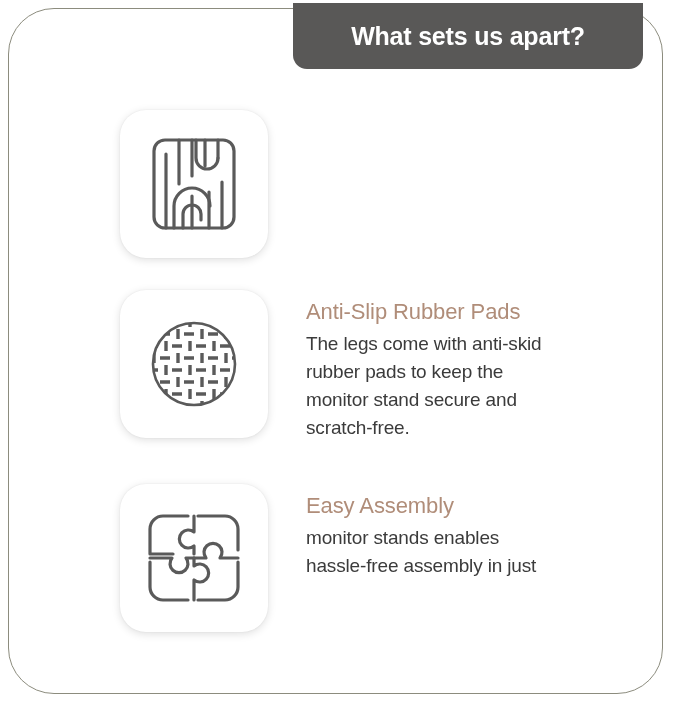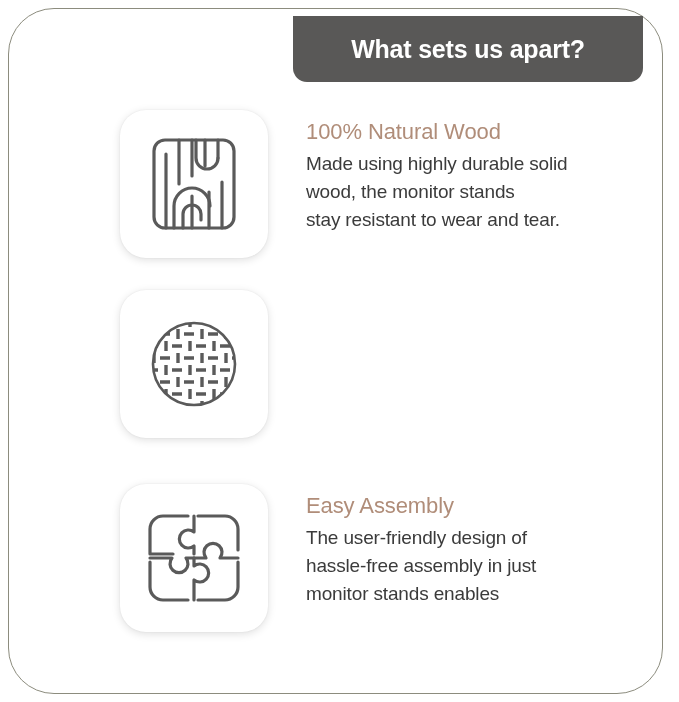--- a/index.html
+++ b/index.html
@@ -32,21 +32,21 @@
     border: 1px solid #8c8c7e;
     border-radius: 46px;
     box-sizing: border-box;
     background: transparent;
   }
 
   
   .banner {
     position: absolute;
     left: 293px;
-    top: 16px;
+    top: 3px;
     width: 350px;
     height: 66px;
     background: #595857;
     border-bottom-left-radius: 14px;
     border-bottom-right-radius: 14px;
     display: flex;
     align-items: center;
     justify-content: center;
     z-index: 5;
   }
@@ -142,28 +142,20 @@
             <line x1="57" y1="4" x2="57" y2="30"></line>
             <line x1="70" y1="4" x2="70" y2="22"></line>
             <path d="M70 22 a11 11 0 0 1 -22 0 l0 -18"></path>
             <line x1="74" y1="46" x2="74" y2="92"></line>
             <line x1="61" y1="56" x2="61" y2="92"></line>
             <path d="M26 92 v-22 a18 18 0 0 1 36 0"></path>
             <path d="M35 92 v-14 a9 9 0 0 1 18 0 v6"></path>
           </svg>
         </span>
       </div>
-      <div class="feature-text">
-        <h3 class="feature-title">100% Natural Wood</h3>
-        <p class="feature-desc">
-          <span>Made using highly durable solid</span>
-          <span>wood, the monitor stands</span>
-          <span>stay resistant to wear and tear.</span>
-        </p>
-      </div>
     </div>
 
     <div class="feature feature-2">
       <div class="icon-tile">
         <span>
           <svg width="100" height="100" viewBox="0 0 100 100" fill="none">
             <defs>
               <clipPath id="weaveClip">
                 <circle cx="50" cy="50" r="41"></circle>
               </clipPath>
@@ -248,20 +240,29 @@
                   <line x1="40" y1="92" x2="50" y2="92"></line>
                 <line x1="58" y1="87" x2="58" y2="97"></line>
                   <line x1="64" y1="92" x2="74" y2="92"></line>
                 <line x1="82" y1="87" x2="82" y2="97"></line>
                   <line x1="88" y1="92" x2="98" y2="92"></line>
               </g>
             </g>
           </svg>
         </span>
       </div>
+      <div class="feature-text">
+        <h3 class="feature-title">Anti-Slip Rubber Pads</h3>
+        <p class="feature-desc">
+          <span>The legs come with anti-skid</span>
+          <span>rubber pads to keep the</span>
+          <span>monitor stand secure and</span>
+          <span>scratch-free.</span>
+        </p>
+      </div>
     </div>
 
     <div class="feature feature-3">
       <div class="icon-tile">
         <span>
           <svg width="96" height="92" viewBox="0 0 96 92" fill="none" stroke="#5a5a5a" stroke-width="3.2" stroke-linecap="round" stroke-linejoin="round">
 
             <path d="M42 4 H17 A13 13 0 0 0 4 17 V42 H27"></path>
 
             <path d="M52 4 H79 A13 13 0 0 1 92 17 V38"></path>
@@ -275,21 +276,20 @@
 
             <path d="M92 50 V75 A13 13 0 0 1 79 88 H52"></path>
 
             <path d="M48 46 V54 a9 9 0 1 1 0 14 V88"></path>
           </svg>
         </span>
       </div>
       <div class="feature-text">
         <h3 class="feature-title">Easy Assembly</h3>
         <p class="feature-desc">
-          <span>The user-friendly design of</span>
+          <span>monitor stands enables</span>
           <span>hassle-free assembly in just</span>
-          <span>monitor stands enables</span>
         </p>
       </div>
     </div>
 
   </div>
 </div>
 
 </body></html>

